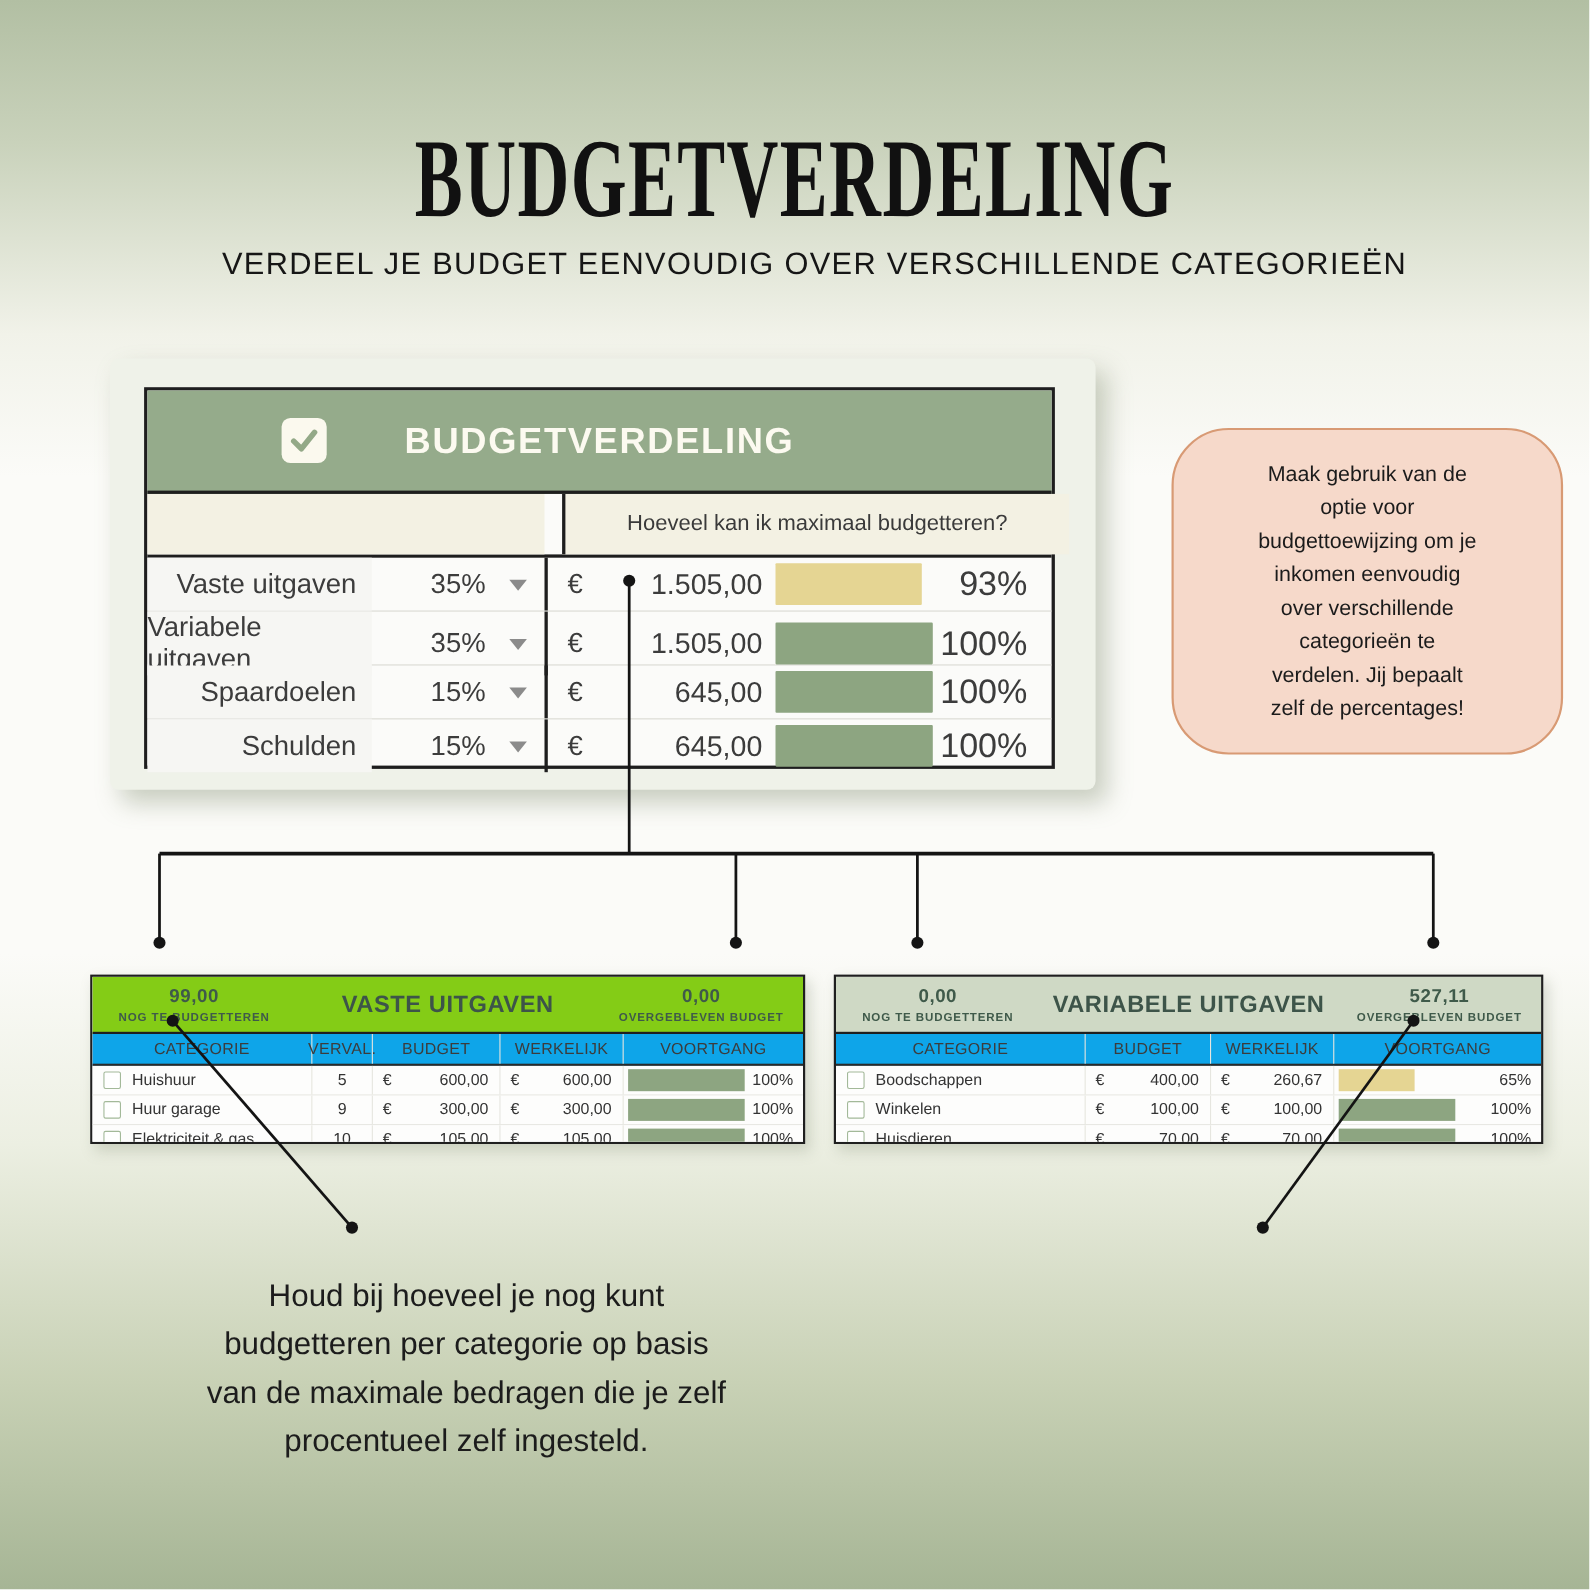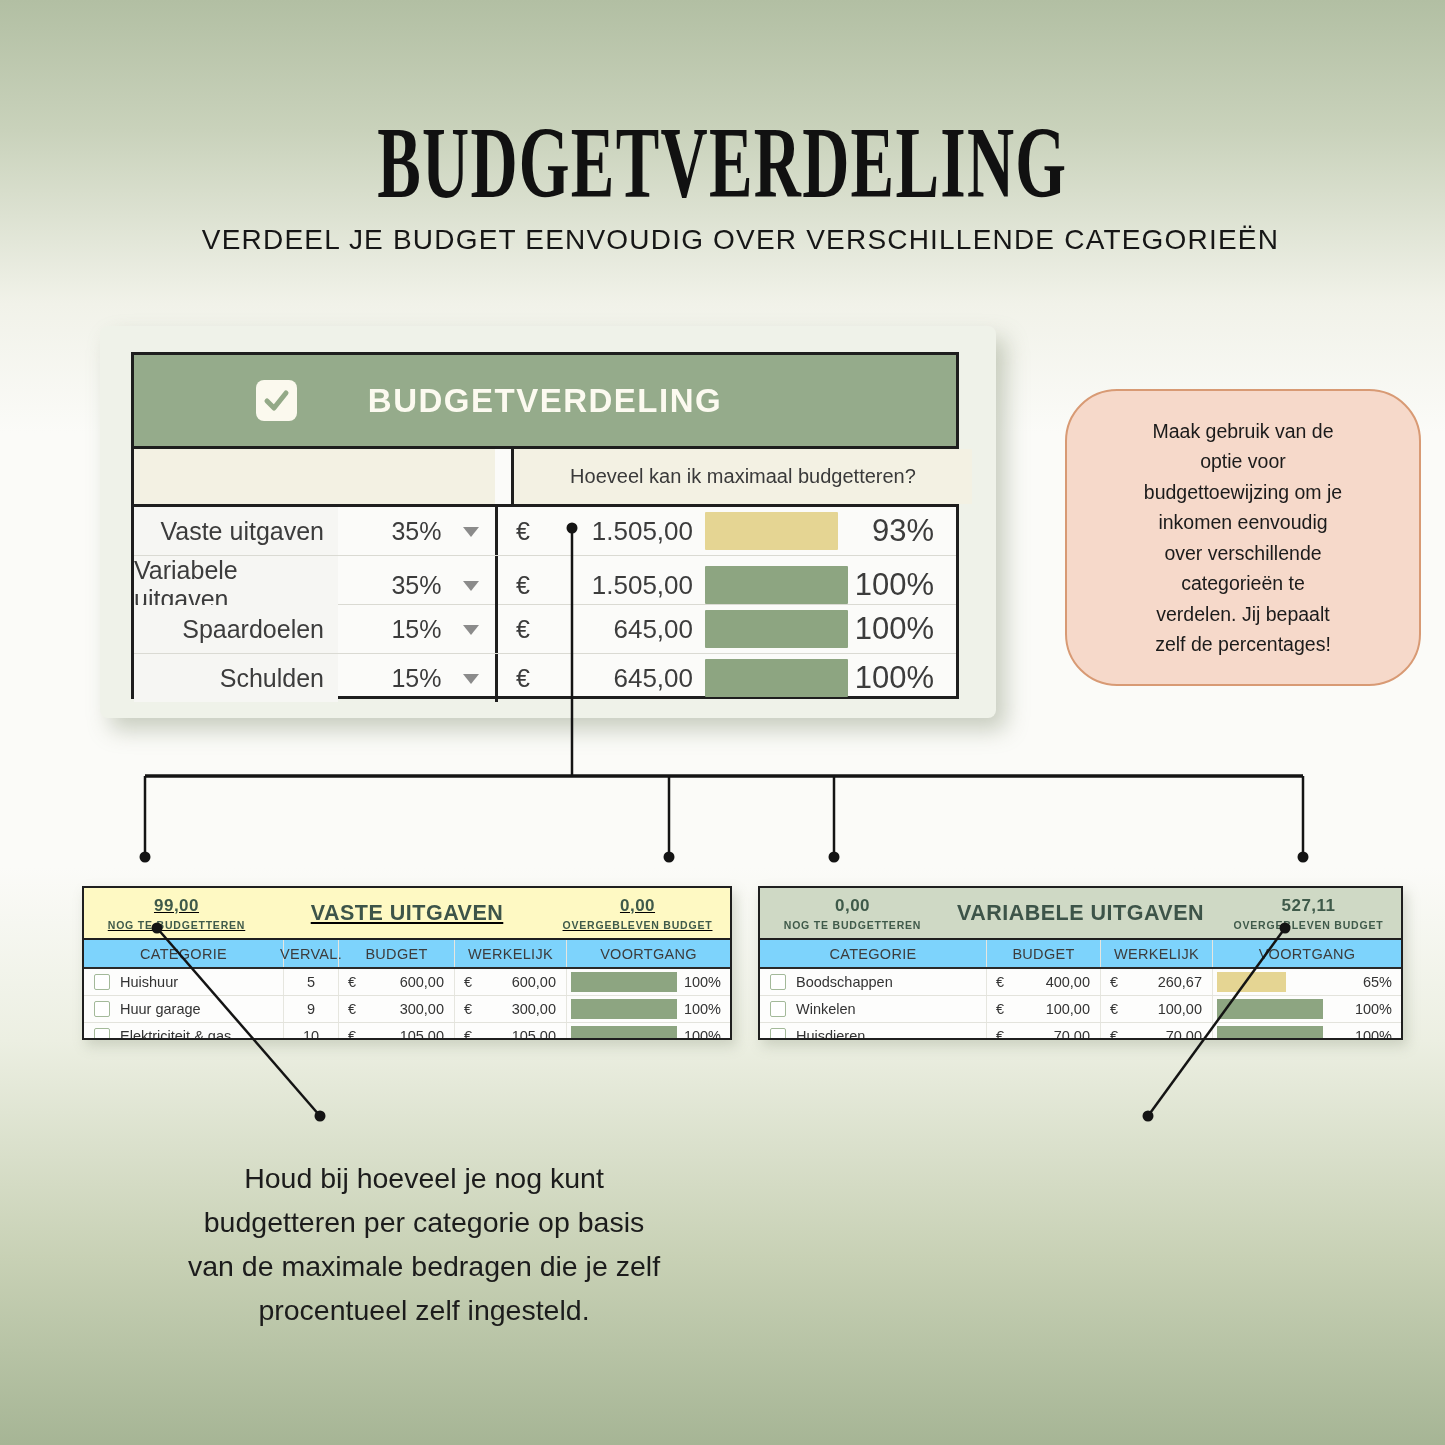--- a/index.html
+++ b/index.html
@@ -49,21 +49,21 @@
   
   .lt{position:absolute;top:886px;height:154px;overflow:hidden;border:2px solid #1f1f1f;box-sizing:border-box;
     background:#fff;box-shadow:4px 6px 12px rgba(130,140,115,.3);}
   .lt-left{left:82px;width:650px;}
   .lt-right{left:758px;width:645px;}
   .lt-head{height:52px;background:#cfd9c5;border-bottom:2.5px solid #1f1f1f;display:flex;align-items:center;box-sizing:border-box;}
   .lt-stat{width:185px;text-align:center;color:#3f5a4a;}
   .lt-stat .v{font-size:17px;font-weight:bold;letter-spacing:.5px;}
   .lt-stat .l{font-size:10.5px;font-weight:bold;letter-spacing:.8px;margin-top:3px;}
   .lt-title{flex:1;text-align:center;font-size:21.5px;font-weight:bold;letter-spacing:.5px;color:#3d5449;}
-  .lt-cols{display:grid;height:29px;background:#7dd3fc;border-bottom:2px solid #2a2a2a;box-sizing:border-box;
+  .lt-cols{display:grid;height:29px;background:#0ea5e9;border-bottom:2px solid #2a2a2a;box-sizing:border-box;
     align-items:center;text-align:right;font-size:14.5px;color:#3c3c3c;letter-spacing:.3px;}
   .cols-left{grid-template-columns:199px 55px 116px 112px 164px;}
   .cols-right{grid-template-columns:226px 114px 112px 189px;}
   .lt-row{display:grid;height:26px;align-items:center;border-bottom:1px solid #e3e3dc;font-size:14.5px;color:#333;background:#fdfdfc;}
   .lt-row>div{height:100%;display:flex;align-items:center;box-sizing:border-box;}
   .lt-cols>div{height:100%;display:flex;align-items:center;justify-content:center;box-sizing:border-box;}
   .lt-cols>div + div, .lt-row>div + div{border-left:1px solid #e6e6df;}
   .cell-cat{padding-left:10px;gap:10px;}
   .chk{width:14px;height:14px;border:1.5px solid #a3b999;border-radius:2px;background:#fff;flex:0 0 auto;}
   .cell-center{justify-content:center;}
@@ -163,21 +163,21 @@
   <div class="callout">Maak gebruik van de
 optie voor
 budgettoewijzing om je
 inkomen eenvoudig
 over verschillende
 categorieën te
 verdelen. Jij bepaalt
 zelf de percentages!</div>
 
   <div class="lt lt-left">
-    <div class="lt-head" style="background-color: #fef9c3; text-decoration: underline;">
+    <div class="lt-head" style="background-color: #84cc16;">
       <div class="lt-stat">
         <div class="v">99,00</div>
         <div class="l">NOG TE BUDGETTEREN</div>
       </div>
       <div class="lt-title">VASTE UITGAVEN</div>
       <div class="lt-stat">
         <div class="v">0,00</div>
         <div class="l">OVERGEBLEVEN BUDGET</div>
       </div>
     </div>

